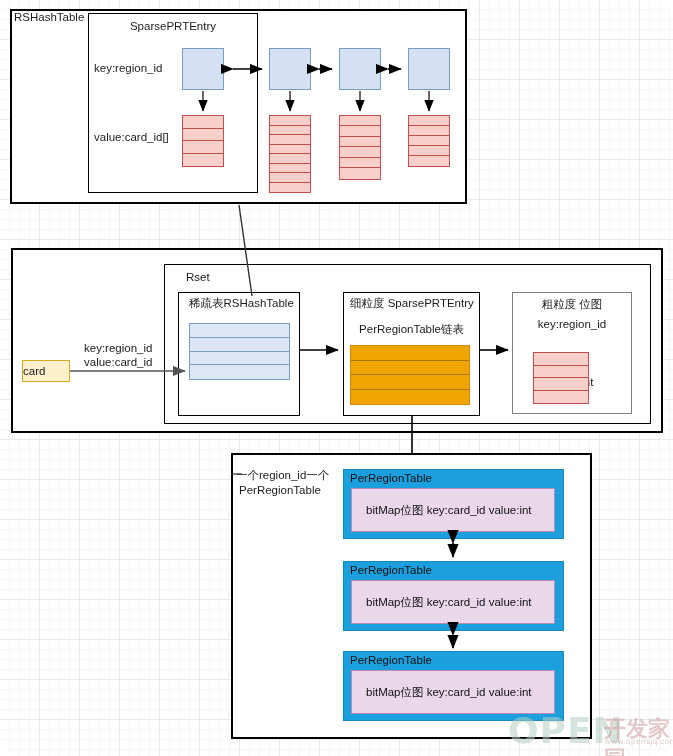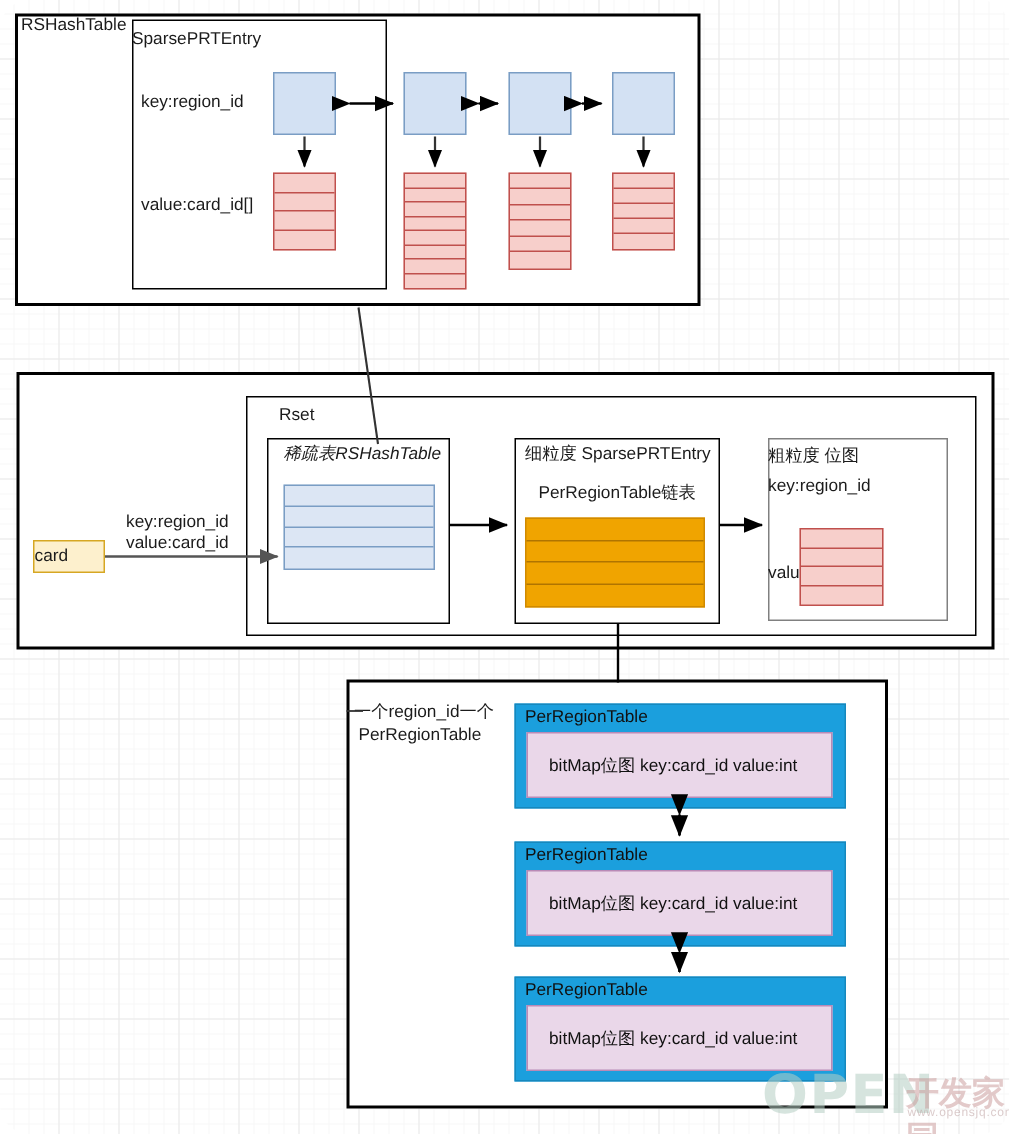--- a/index.html
+++ b/index.html
@@ -36,21 +36,21 @@
     background: #ffffff;
   }
 
   .lbl {
     position: absolute;
     color: #1b1b1b;
     font-size: 11.5px;
     line-height: 13px;
     white-space: nowrap;
   }
-  .lbl.center { text-align: left; }
+  .lbl.center { text-align: center; }
 
   
   .key-node {
     background: #d3e1f3;
     border: 1.2px solid #7a9dc4;
   }
 
   
   .stack {
     border: 1.3px solid #c0504d;
@@ -233,31 +233,31 @@
   <div class="lbl" style="left:186px; top:271px;">Rset</div>
 
   <div class="abs card-box" style="left:22px; top:360px; width:48px; height:22px;">
     <span>card</span>
   </div>
 
   <div class="lbl" style="left:84px; top:342px;">key:region_id</div>
   <div class="lbl" style="left:84px; top:356px;">value:card_id</div>
 
   <div class="abs panel-inner" style="left:178px; top:292px; width:122px; height:124px;"></div>
-  <div class="lbl" style="left:189px; top:297px;font-style:italic;">稀疏表RSHashTable</div>
+  <div class="lbl" style="left:189px; top:297px;">稀疏表RSHashTable</div>
   <div class="abs bstack" style="left:189px; top:323px; width:101px; height:57px;">
     <div class="row" style="height:25%"></div>
       <div class="row" style="height:25%"></div>
     <div class="row" style="height:25%"></div>
       <div class="row" style="height:25%"></div>
   </div>
 
   <div class="abs panel-inner" style="left:343px; top:292px; width:137px; height:124px;"></div>
   <div class="lbl" style="left:350px; top:297px;">细粒度 SparsePRTEntry</div>
-  <div class="lbl center" style="left:343px; top:323px; width:137px;margin-left:16px;">PerRegionTable链表</div>
+  <div class="lbl center" style="left:343px; top:323px; width:137px;">PerRegionTable链表</div>
   <div class="abs ostack" style="left:350px; top:345px; width:120px; height:60px;">
     <div class="row" style="height:25%"></div>
       <div class="row" style="height:25%"></div>
     <div class="row" style="height:25%"></div>
       <div class="row" style="height:25%"></div>
   </div>
 
   <div class="abs grey-box" style="left:512px; top:292px; width:120px; height:122px;"></div>
   <div class="lbl center" style="left:512px; top:298px; width:120px;">粗粒度 位图</div>
   <div class="lbl center" style="left:512px; top:318px; width:120px;">key:region_id</div>

